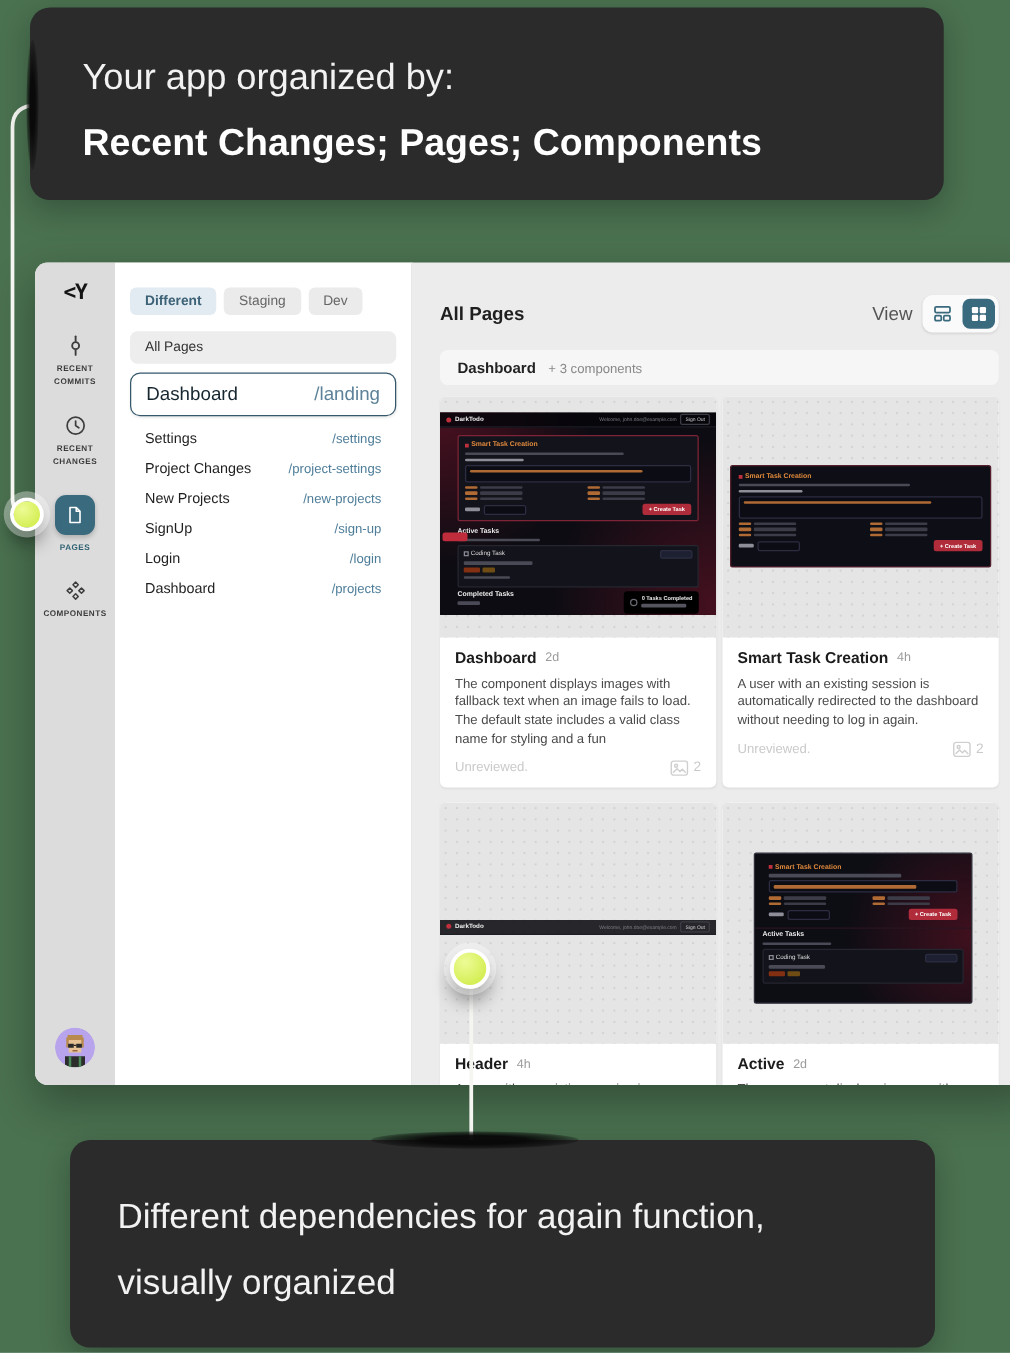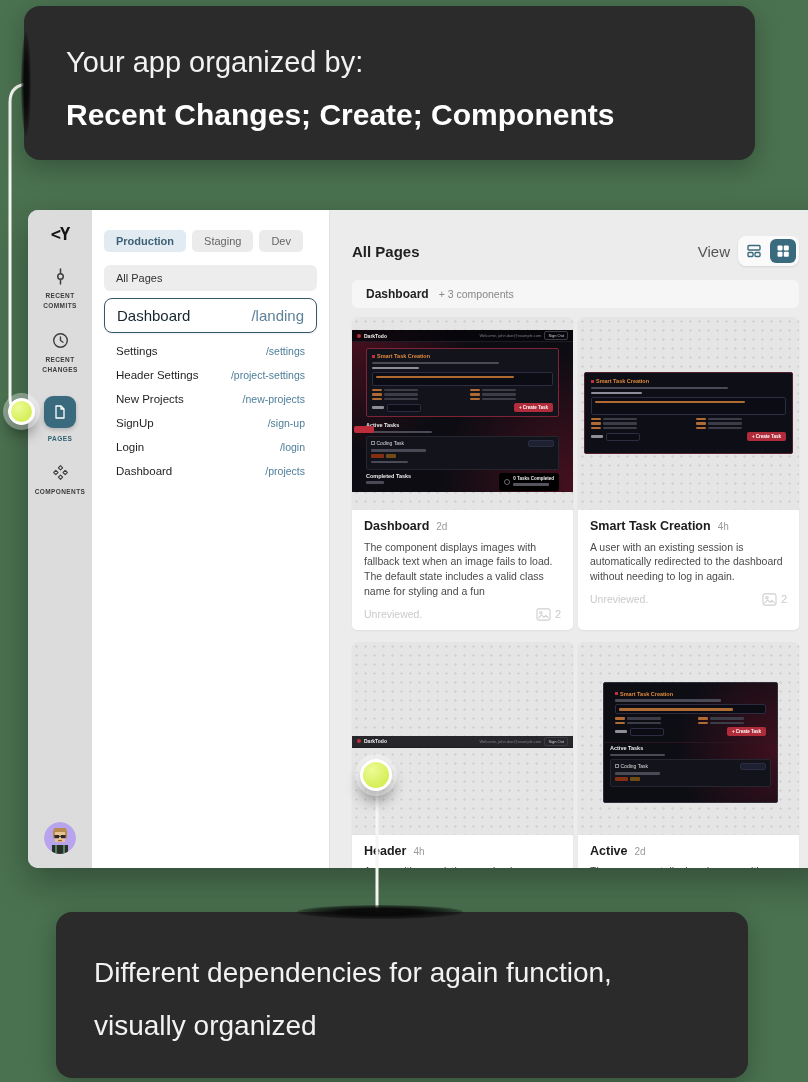--- a/index.html
+++ b/index.html
@@ -203,39 +203,39 @@
               <rect x="17" y="13" width="4.5" height="3.2" fill="#2a2a2a"></rect>
               <rect x="15" y="13.8" width="2" height="1" fill="#2a2a2a"></rect>
               <rect x="14" y="18" width="4" height="1.2" fill="#9a6a3e"></rect>
             </g>
           </svg>
       </div>
     </aside>
 
     <section class="panel">
       <div class="tabs">
-        <span class="tab active">Production</span>
+        <span class="tab active">Different</span>
         <span class="tab">Staging</span>
         <span class="tab">Dev</span>
       </div>
 
       <div class="listhead">All Pages</div>
 
       <div class="selrow">
         <span class="nm">Dashboard</span>
         <span class="rt">/landing</span>
       </div>
 
       <ul class="plist">
         <li>
           <span class="nm">Settings</span>
           <span class="rt">/settings</span>
         </li>
         <li>
-          <span class="nm">Header Settings</span>
+          <span class="nm">Project Changes</span>
           <span class="rt">/project-settings</span>
         </li>
         <li>
           <span class="nm">New Projects</span>
           <span class="rt">/new-projects</span>
         </li>
         <li>
           <span class="nm">SignUp</span>
           <span class="rt">/sign-up</span>
         </li>
@@ -556,21 +556,21 @@
 
   <svg class="connectors" width="808" height="1082">
     <path d="M30,84 Q10,84 10,102 L10,398 Q10,413 25,414" fill="none" stroke="#f5f5f2" stroke-width="3" stroke-linecap="round"></path>
     <path d="M377,780 L377,916" fill="none" stroke="#f5f5f2" stroke-width="3" stroke-linecap="round"></path>
   </svg>
   <div class="cursor c1"></div>
   <div class="cursor c2"></div>
 
   <div class="callout top">
     <div class="l1">Your app organized by:</div>
-    <div class="l2">Recent Changes; Create; Components</div>
+    <div class="l2">Recent Changes; Pages; Components</div>
   </div>
   <div class="notch top-n"></div>
 
   <div class="callout bottom">
     <div class="l1">Different dependencies for again function,</div>
     <div class="l2">visually organized</div>
   </div>
   <div class="notch bottom-n"></div>
 
 </div>

